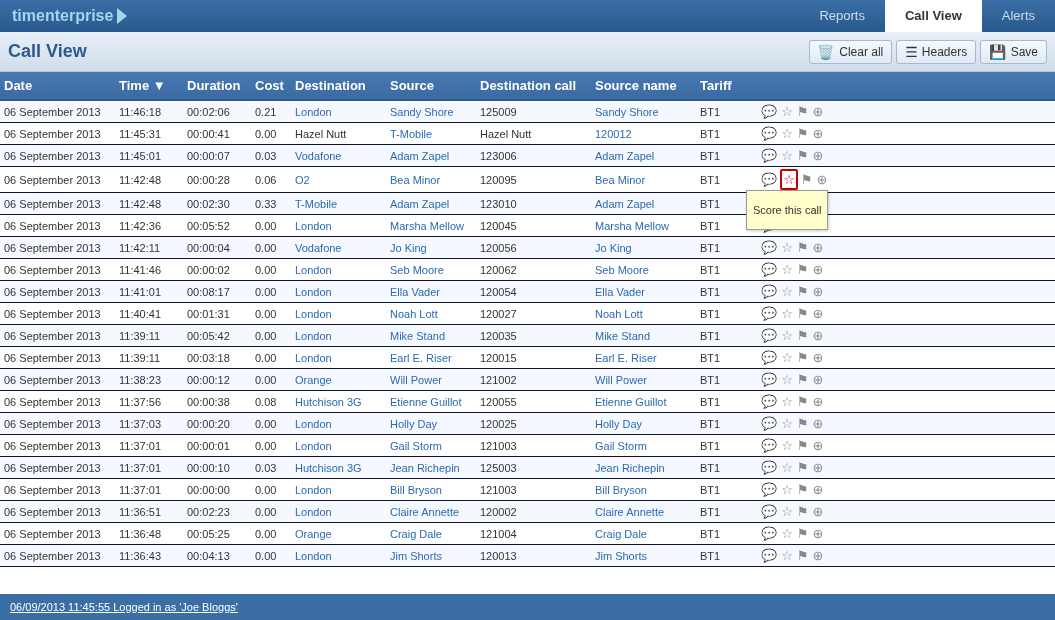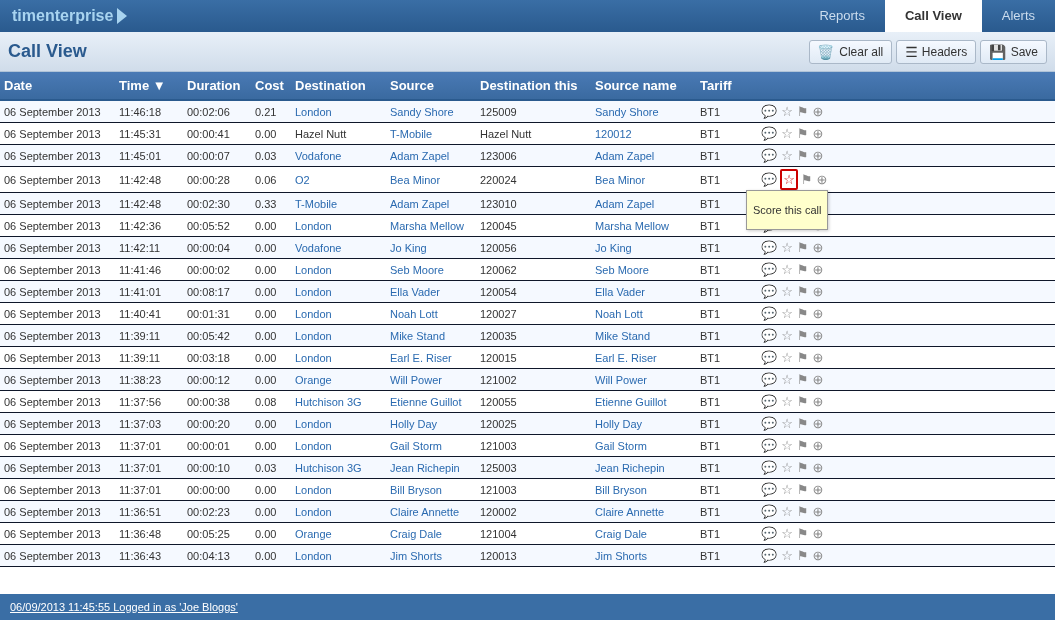--- a/index.html
+++ b/index.html
@@ -194,21 +194,21 @@
   </div>
 </div>
 
 <div class="table-header">
   <div class="th">Date</div>
   <div class="th">Time ▼</div>
   <div class="th">Duration</div>
   <div class="th">Cost</div>
   <div class="th">Destination</div>
   <div class="th">Source</div>
-  <div class="th">Destination this</div>
+  <div class="th">Destination call</div>
   <div class="th">Source name</div>
   <div class="th">Tariff</div>
   <div class="th"></div>
 </div>
 
 <div class="table-body" id="table-body">
 <div class="table-row">
     <div class="td">06 September 2013</div>
     <div class="td">11:46:18</div>
     <div class="td">00:02:06</div>
@@ -268,21 +268,21 @@
       </div>
     </div>
   </div>
     <div class="table-row">
     <div class="td">06 September 2013</div>
     <div class="td">11:42:48</div>
     <div class="td">00:00:28</div>
     <div class="td">0.06</div>
     <div class="td link">O2</div>
     <div class="td link">Bea Minor</div>
-    <div class="td">220024</div>
+    <div class="td">120095</div>
     <div class="td link">Bea Minor</div>
     <div class="td">BT1</div>
     <div class="action-icons">
       <span class="action-icon" title="Comment">💬</span>
       <span class="action-icon" style="color:#cc0000;border:2px solid #cc0000;border-radius:2px;">☆</span>
       <span class="action-icon">⚑</span>
       <div class="tooltip-container">
         <span class="action-icon">⊕</span>
         <div class="tooltip">Score this call</div>
       </div>

